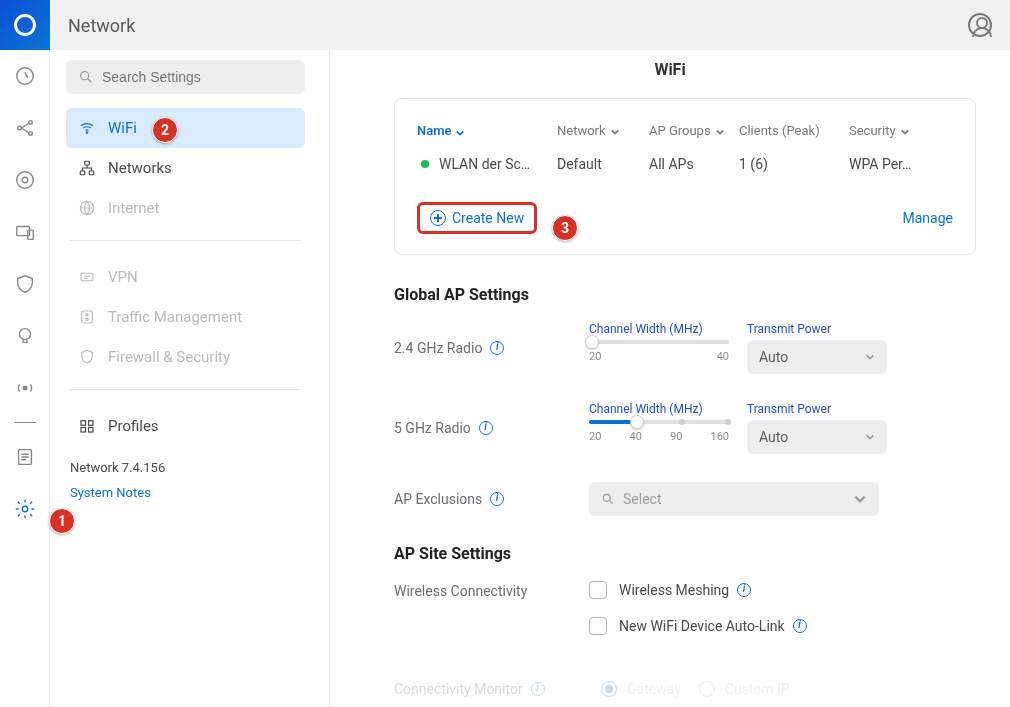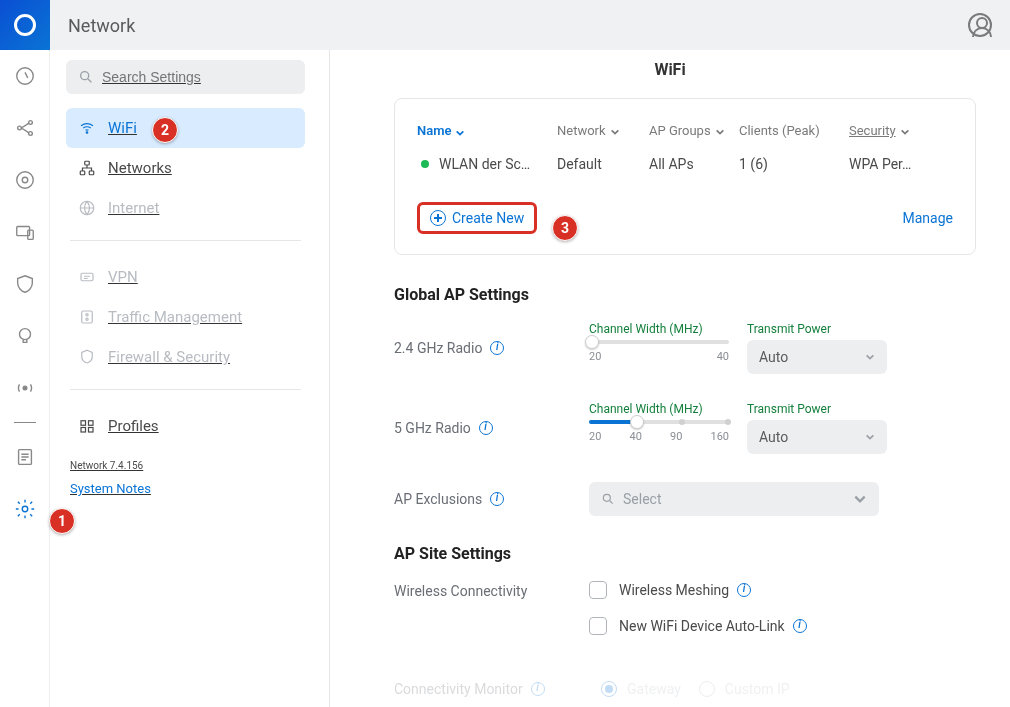--- a/index.html
+++ b/index.html
@@ -19,33 +19,33 @@
 .header-bar { position: absolute; left: 50px; top: 0; right: 0; height: 50px; background: #f0f1f3; display: flex; align-items: center; padding: 0 18px; justify-content: space-between; }
 .header-title { font-size: 18px; color: #5a5a5a; font-weight: 400; }
 .user-avatar { width: 24px; height: 24px; border: 2px solid #7a7a7a; border-radius: 50%; position: relative; }
 .user-avatar::before { content: ''; position: absolute; width: 8px; height: 8px; border: 2px solid #7a7a7a; border-radius: 50%; top: 2px; left: 6px; }
 .user-avatar::after { content: ''; position: absolute; width: 16px; height: 8px; border: 2px solid #7a7a7a; border-bottom: none; border-radius: 10px 10px 0 0; top: 12px; left: 2px; }
 
 
 .main-wrap { position: absolute; left: 50px; top: 50px; right: 0; bottom: 0; display: flex; background: #fff; }
 
 
-.sidebar { width: 280px; padding: 10px 24px 10px 16px; border-right: 1px solid #e6e6e6; display: flex; flex-direction: column; text-decoration: underline; }
+.sidebar { width: 280px; padding: 10px 24px 10px 16px; border-right: 1px solid #e6e6e6; display: flex; flex-direction: column; }
 .search-box { background: #eceef0; border-radius: 6px; height: 34px; display: flex; align-items: center; padding: 0 12px; color: #9aa0a6; margin-bottom: 10px; }
 .search-box svg { width: 16px; height: 16px; stroke: #9aa0a6; fill: none; stroke-width: 2; margin-right: 8px; }
 .search-input { border: none; background: transparent; outline: none; flex: 1; font-size: 14px; color: #333; }
 
 .nav-group { margin-top: 4px; }
 .nav-item { display: flex; align-items: center; height: 40px; padding: 0 12px; border-radius: 6px; color: #4a4a4a; cursor: pointer; font-size: 15px; }
 .nav-item.disabled { color: #b8bcc2; cursor: default; }
 .nav-item.active { background: #d9ecff; color: #0a74d4; }
 .nav-item .nav-icon { width: 18px; height: 18px; margin-right: 12px; display: flex; align-items: center; justify-content: center; }
 .nav-item .nav-icon svg { width: 18px; height: 18px; stroke: currentColor; fill: none; stroke-width: 1.6; }
 .nav-sep { height: 1px; background: #e6e6e6; margin: 12px 4px; }
-.version-line { font-size: 10px; color: #4a4a4a; margin-top: 14px; padding: 0 4px; }
+.version-line { font-size: 13px; color: #4a4a4a; margin-top: 14px; padding: 0 4px; }
 .release-notes { font-size: 13px; color: #0a74d4; margin-top: 10px; padding: 0 4px; cursor: pointer; }
 
 
 .content { flex: 1; position: relative; overflow: hidden; }
 .content-scroll { position: absolute; top: 0; left: 0; right: 0; bottom: 0; overflow-y: auto; padding: 48px 34px 20px 64px; }
 .content-scroll::-webkit-scrollbar { width: 8px; }
 .content-scroll::-webkit-scrollbar-thumb { background: #d0d0d0; border-radius: 4px; }
 
 
 .card { border: 1px solid #e6e6e6; border-radius: 8px; padding: 24px 22px 20px 22px; margin-bottom: 30px; }
@@ -70,21 +70,21 @@
 .manage-link { color: #0a74d4; cursor: pointer; }
 
 
 .section-title { font-size: 16px; font-weight: 700; margin-bottom: 18px; color: #222; }
 .field-row { display: flex; align-items: center; margin-bottom: 28px; }
 .field-label { width: 195px; color: #6a6e75; display: flex; align-items: center; }
 .info-ic { width: 14px; height: 14px; border: 1.3px solid #0a74d4; border-radius: 50%; margin-left: 8px; position: relative; }
 .info-ic::after { content: 'i'; position: absolute; font-size: 10px; font-style: italic; color: #0a74d4; left: 4.5px; top: -1px; font-weight: 600; }
 .control-area { flex: 1; display: flex; align-items: flex-start; gap: 18px; }
 .slider-box { width: 140px; }
-.slider-lbl { font-size: 12px; color: #15803d; margin-bottom: 4px; }
+.slider-lbl { font-size: 12px; color: #1d4ed8; margin-bottom: 4px; }
 .slider-track { height: 4px; background: #e0e0e0; border-radius: 2px; position: relative; margin-bottom: 6px; }
 .slider-fill { position: absolute; height: 4px; background: #0a74d4; border-radius: 2px; left: 0; }
 .slider-thumb { position: absolute; width: 14px; height: 14px; background: #fff; border: 1px solid #ccc; border-radius: 50%; top: -5px; box-shadow: 0 1px 2px rgba(0,0,0,0.2); }
 .slider-tick { position: absolute; width: 6px; height: 6px; background: #d0d0d0; border-radius: 50%; top: -1px; }
 .slider-scale { display: flex; justify-content: space-between; font-size: 11px; color: #8a8e95; }
 .select-box { width: 140px; }
 .sel { background: #eceef0; border-radius: 6px; height: 34px; display: flex; align-items: center; justify-content: space-between; padding: 0 12px; color: #5a5a5a; cursor: pointer; }
 .sel-wide { width: 290px; background: #eceef0; border-radius: 6px; height: 34px; display: flex; align-items: center; padding: 0 12px; color: #9aa0a6; cursor: pointer; justify-content: space-between; }
 .sel-wide .left { display: flex; align-items: center; }
 .sel-wide svg { width: 14px; height: 14px; stroke: #9aa0a6; fill: none; stroke-width: 2; margin-right: 8px; }
@@ -291,21 +291,21 @@
             </div>
             <div class="c-grp" style="display:flex;align-items:center;">
               <span>AP Groups</span>
               <span class="chev"><svg viewBox="0 0 12 12">
                     <path d="M2 4 l4 4 l4 -4"></path>
                   </svg></span>
             </div>
             <div class="c-cli">
               <span>Clients (Peak)</span>
             </div>
-            <div class="c-sec" style="display:flex;align-items:center;text-decoration:underline;">
+            <div class="c-sec" style="display:flex;align-items:center;">
               <span>Security</span>
               <span class="chev"><svg viewBox="0 0 12 12">
                     <path d="M2 4 l4 4 l4 -4"></path>
                   </svg></span>
             </div>
           </div>
           <div class="tbl-row">
             <div class="c-name" style="display:flex;align-items:center;">
               <span class="dot-green"></span>
               <span>WLAN der Sc…</span>

